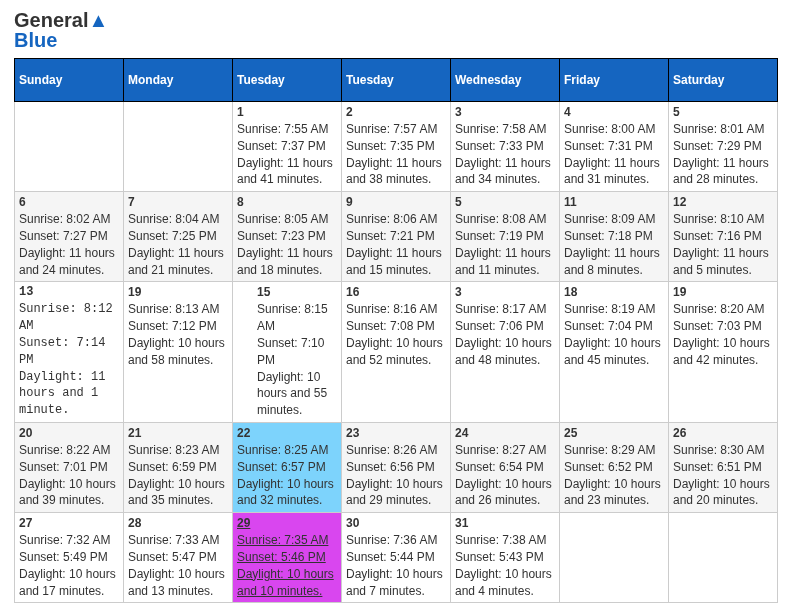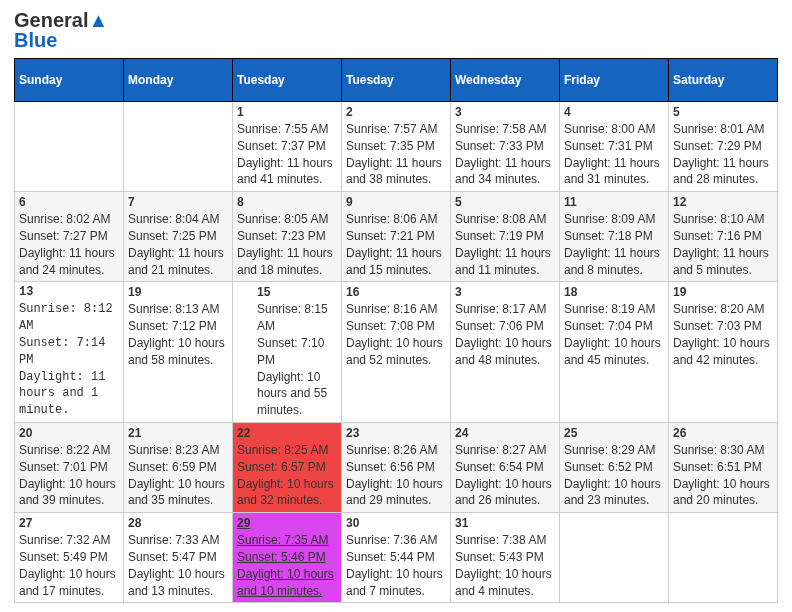--- a/index.html
+++ b/index.html
@@ -198,21 +198,21 @@
         </tr>
         <tr>
           <td style="background: rgb(245, 245, 245);">
             <div class="day-number">20</div>
             <div class="day-info">Sunrise: 8:22 AM<br>Sunset: 7:01 PM<br>Daylight: 10 hours and 39 minutes.</div>
           </td>
           <td style="background: rgb(245, 245, 245);">
             <div class="day-number">21</div>
             <div class="day-info">Sunrise: 8:23 AM<br>Sunset: 6:59 PM<br>Daylight: 10 hours and 35 minutes.</div>
           </td>
-          <td style="background: #ef4444;">
+          <td style="background: #7dd3fc;">
             <div class="day-number">22</div>
             <div class="day-info">Sunrise: 8:25 AM<br>Sunset: 6:57 PM<br>Daylight: 10 hours and 32 minutes.</div>
           </td>
           <td style="background: rgb(245, 245, 245);">
             <div class="day-number">23</div>
             <div class="day-info">Sunrise: 8:26 AM<br>Sunset: 6:56 PM<br>Daylight: 10 hours and 29 minutes.</div>
           </td>
           <td style="background: rgb(245, 245, 245);">
             <div class="day-number">24</div>
             <div class="day-info">Sunrise: 8:27 AM<br>Sunset: 6:54 PM<br>Daylight: 10 hours and 26 minutes.</div>

